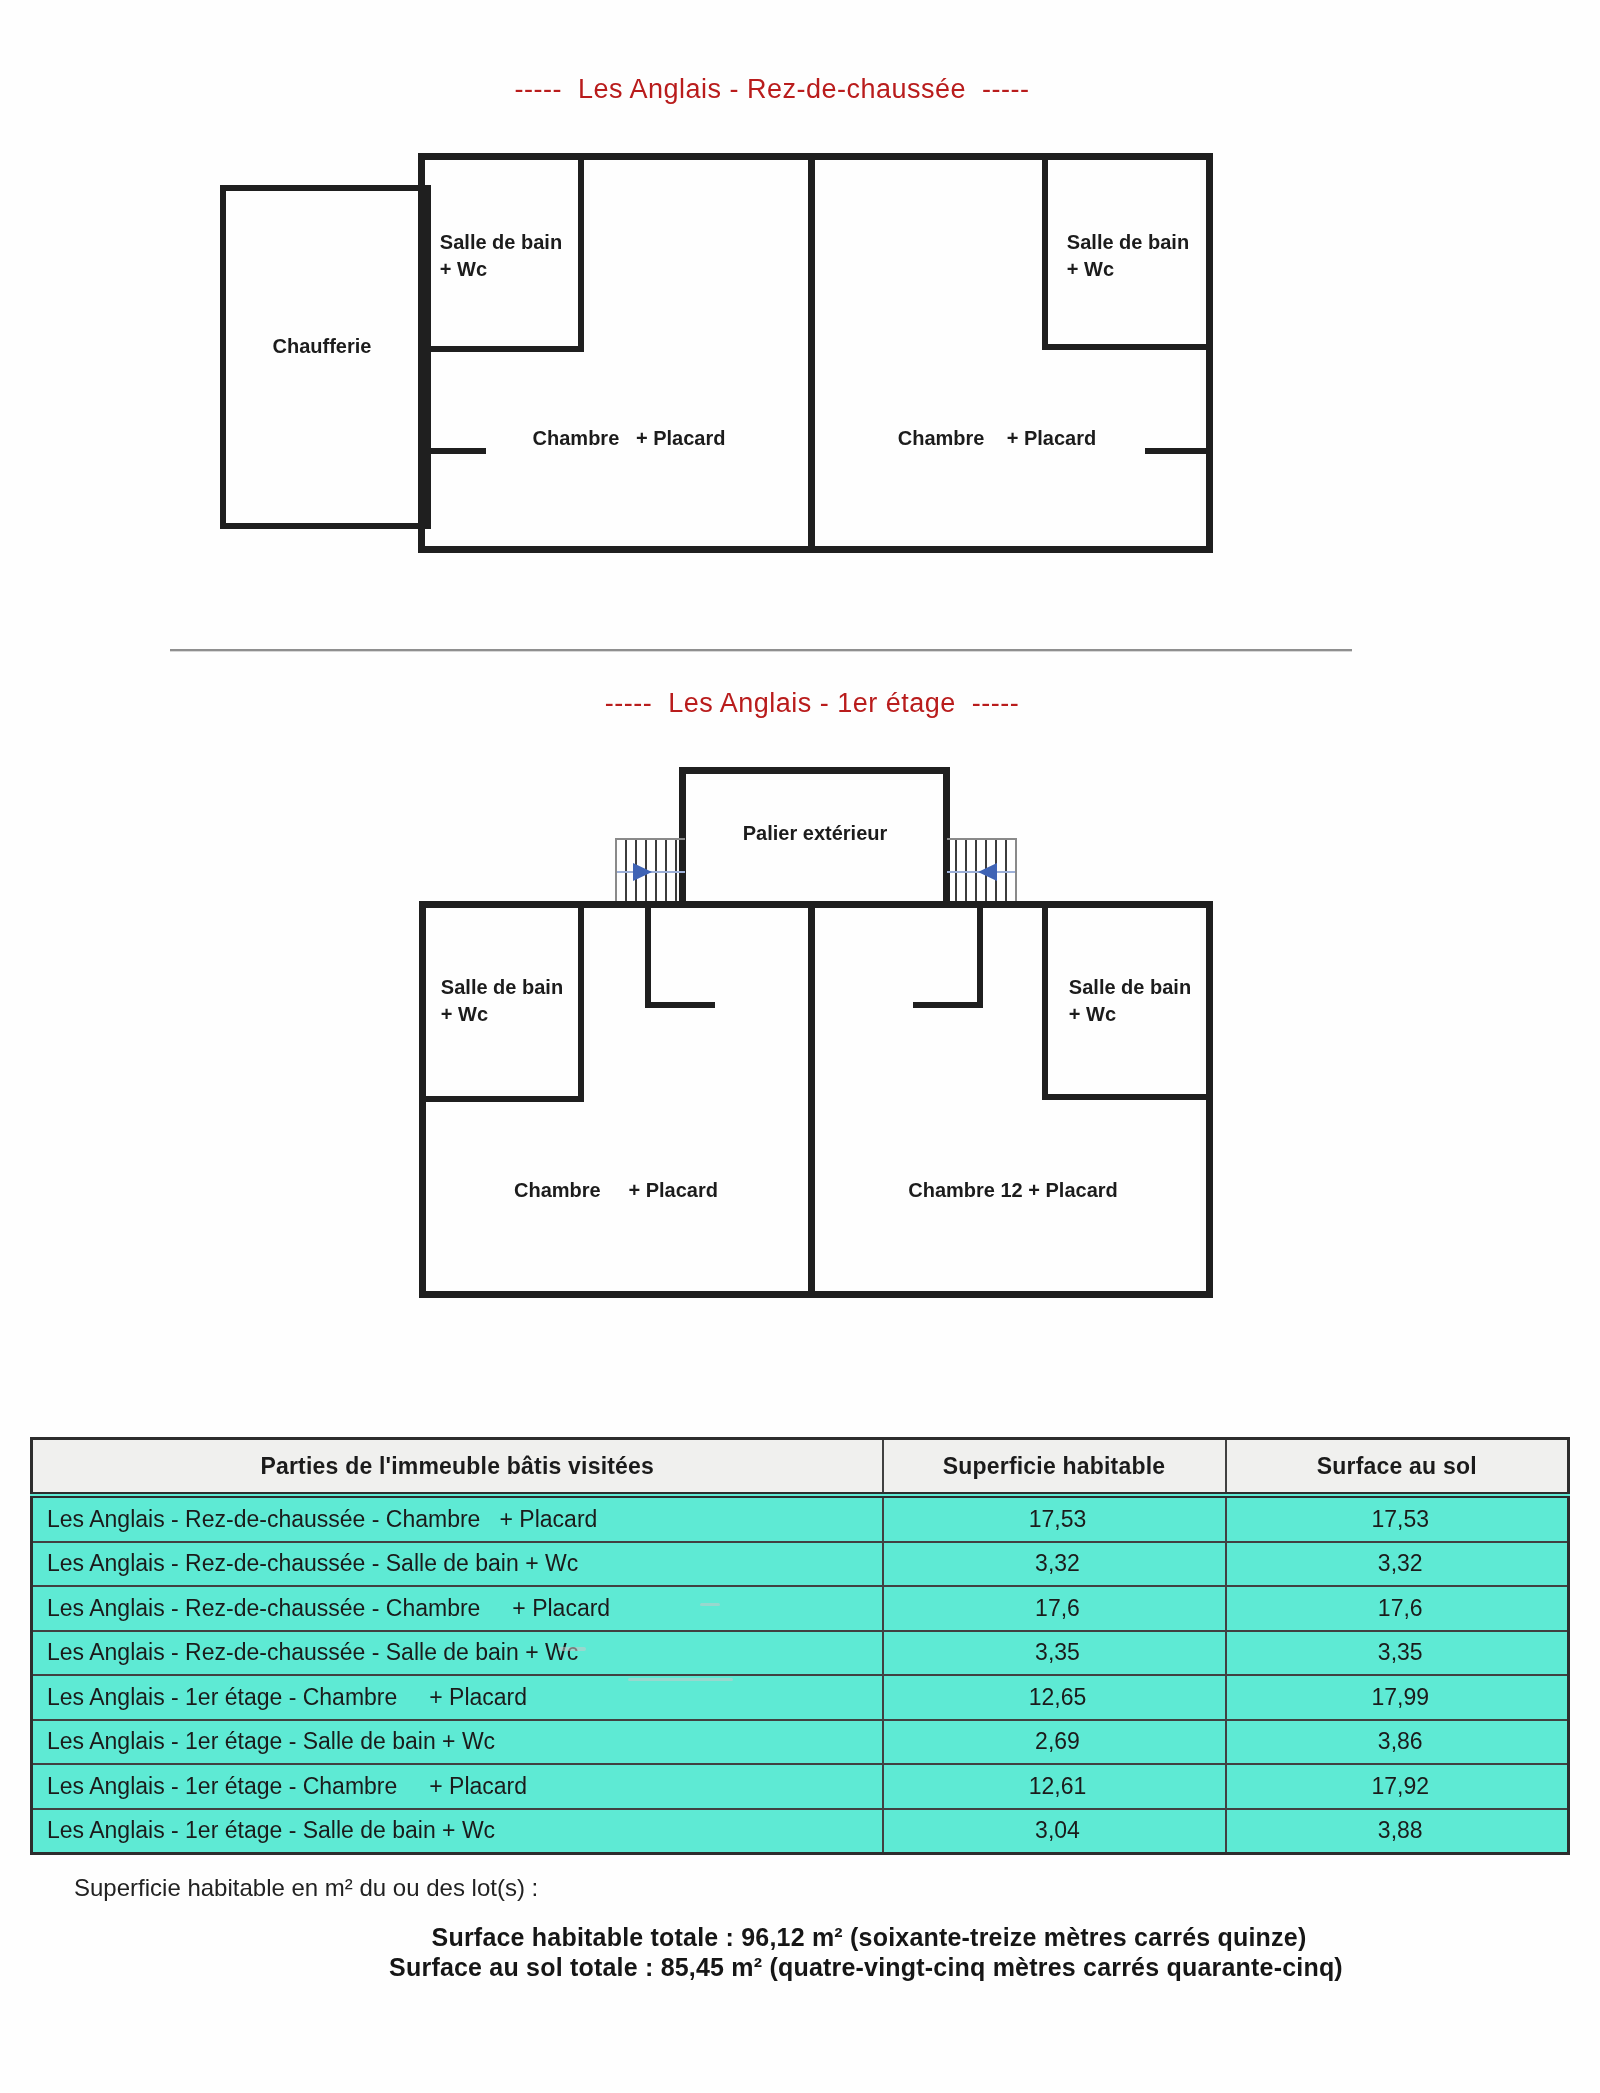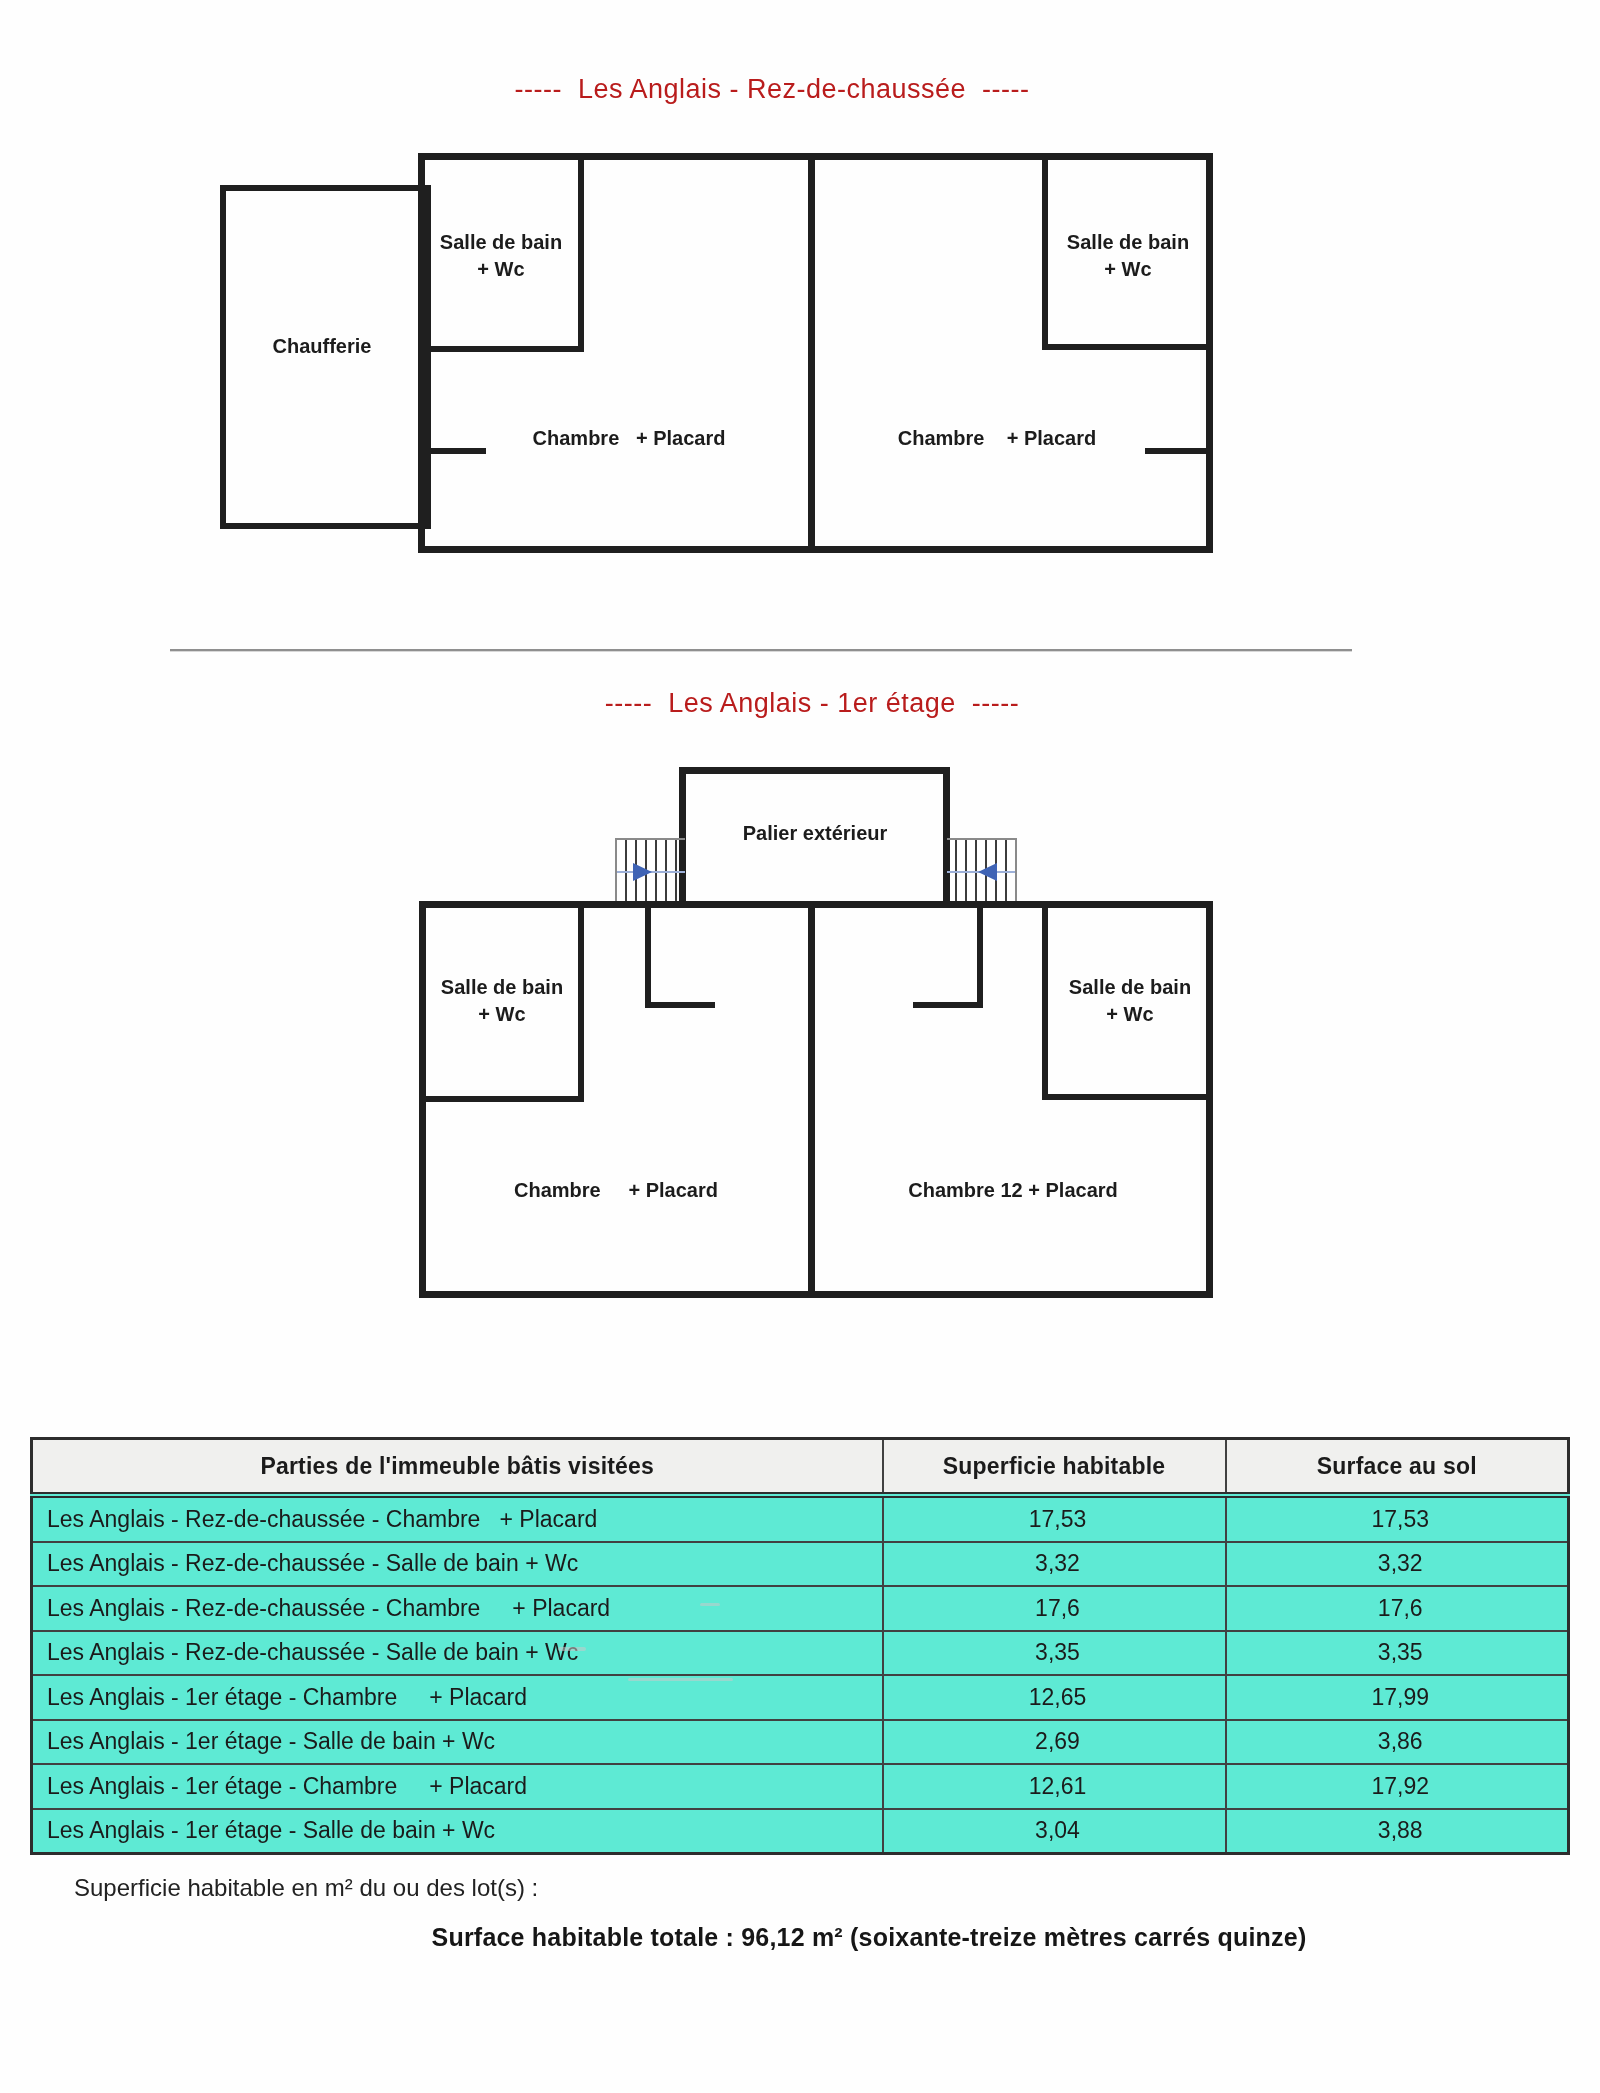--- a/index.html
+++ b/index.html
@@ -2,21 +2,21 @@
 <html><head>
 <meta charset="utf-8">
 <style>
   html,body{margin:0;padding:0;background:#e9e9e9;}
   .page{position:relative;width:1600px;height:2093px;background:#fefefe;overflow:hidden;
         font-family:"Liberation Sans",sans-serif;color:#1b1b1b;margin:0 auto;}
   .wall{position:absolute;background:#1f1f1f;}
   .title{position:absolute;transform:translateX(-50%);font-weight:normal;font-size:27px;
          letter-spacing:.5px;white-space:pre;color:#b91c1c;}
   .plabel{position:absolute;transform:translate(-50%,-50%);font-weight:bold;font-size:20px;
-          color:#1c1c1c;white-space:pre;text-align:center;line-height:27px;}
+          color:#1c1c1c;white-space:pre;line-height:27px;}
   .outline{position:absolute;border:6px solid #1f1f1f;background:transparent;}
   .divider{position:absolute;background:#8f8f8f;box-shadow:0 1px 0 #d8d8d8;}
   .stairs{position:absolute;border-top:2px solid #8a8a8a;
           background:repeating-linear-gradient(90deg,rgba(0,0,0,0) 0 8px,#3b3b3b 8px 10px);}
   .stairs.left-box{border-left:2px solid #8a8a8a;}
   .stairs.right-box{border-right:2px solid #8a8a8a;}
   .shaft{position:absolute;left:0;right:0;height:2px;background:#9db0d8;}
   .tri{position:absolute;width:0;height:0;border-top:9px solid transparent;border-bottom:9px solid transparent;}
   .tri-right{border-left:19px solid #3f63b5;}
   .tri-left{border-right:19px solid #3f63b5;}
@@ -172,13 +172,14 @@
         </tr>
       </tbody>
   </table>
 
   <div class="smudge" style="left:700px;top:1603px;width:20px;height:3px;"></div>
   <div class="smudge" style="left:558px;top:1647px;width:28px;height:4px;"></div>
   <div class="smudge" style="left:628px;top:1678px;width:105px;height:3px;"></div>
 
   <div class="foot-intro" style="left:74px;top:1874px;">Superficie habitable en m² du ou des lot(s) :</div>
   <div class="foot-total" style="left:869px;top:1923px;">Surface habitable totale : 96,12 m² (soixante-treize mètres carrés quinze)</div>
+  <div class="foot-total" style="left:866px;top:1953px;">Surface au sol totale : 85,45 m² (quatre-vingt-cinq mètres carrés quarante-cinq)</div>
 </div>
 
 </body></html>

